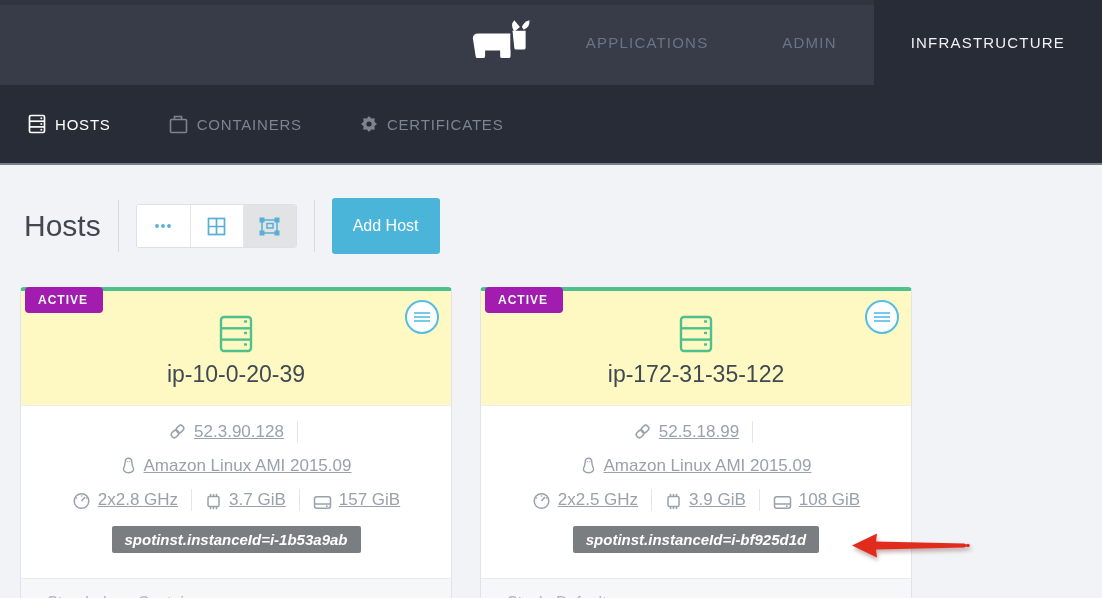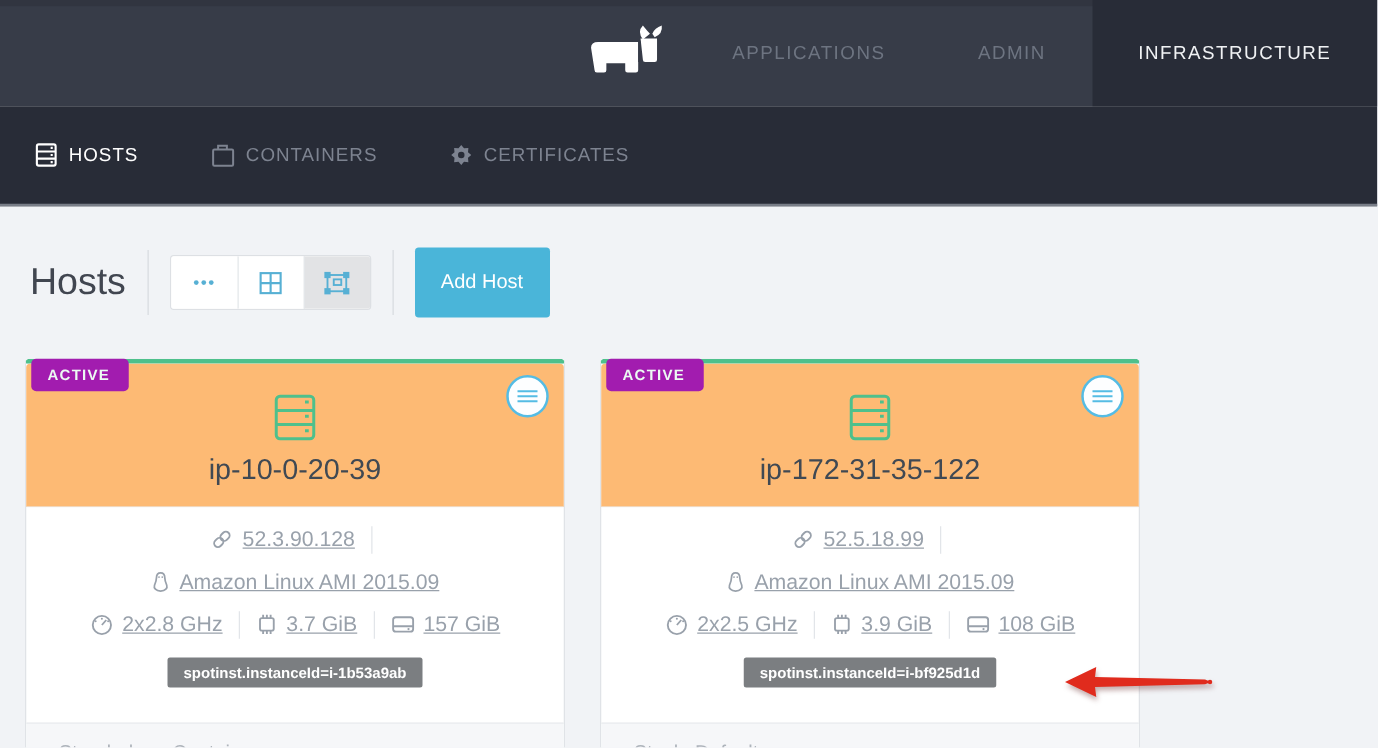--- a/index.html
+++ b/index.html
@@ -57,31 +57,31 @@
     position:absolute; top:-4px; left:4px; background:#a21caf; color:#ecfaf3;
     font-size:12px; font-weight:bold; letter-spacing:1px; padding:6px 15px 6px 13px;
     border-radius:4px; z-index:2;
   }
   .menu-btn {
     position:absolute; top:9px; right:12px; width:34px; height:34px; border-radius:50%;
     border:2px solid #55bce4; background:#fdfeff; display:flex; align-items:center;
     justify-content:center; cursor:pointer; z-index:2;
   }
   .card-header {
-    background:#fdba74; text-align:center; padding-top:24px; height:115px;
+    background:#fef9c3; text-align:center; padding-top:24px; height:115px;
     border-bottom:1px solid #ebedf1; border-radius:3px 3px 0 0;
   }
   .host-name { font-size:23px; color:#404953; margin-top:4px; }
   .card-body { padding-top:12px; text-align:center; color:#99a1ab; font-size:17px; height:164px; }
   .info-row { display:flex; justify-content:center; align-items:center; gap:8px; height:27px; margin-bottom:7px;text-decoration:underline; }
   .mini-sep { width:1px; height:22px; background:#e2e5e9; margin:0 5px; }
-  .spec { display:flex; align-items:center; gap:7px; }
+  .spec { display:flex; align-items:flex-end; gap:7px; }
   .host-tag {
     display:inline-block; background:#7b7e81; color:#ffffff; font-weight:bold;
-    font-size:12px; padding:5px 13px; border-radius:2px; margin-top:6px;
+    font-size:15px; padding:5px 13px; border-radius:2px; margin-top:6px;font-style:italic;
   }
   .card-footer {
     position:absolute; left:0; right:0; top:287px; bottom:0; background:#f6f7f9;
     border-top:1px solid #e9ebee; color:#aeb4bb; font-size:16px;
     padding:15px 0 0 26px; overflow:hidden;
   }
   
   .anno-arrow {
     position:absolute; left:852px; top:531px; width:120px; height:30px; z-index:5;
     filter: drop-shadow(1px 3px 2px rgba(90,20,20,0.35));

